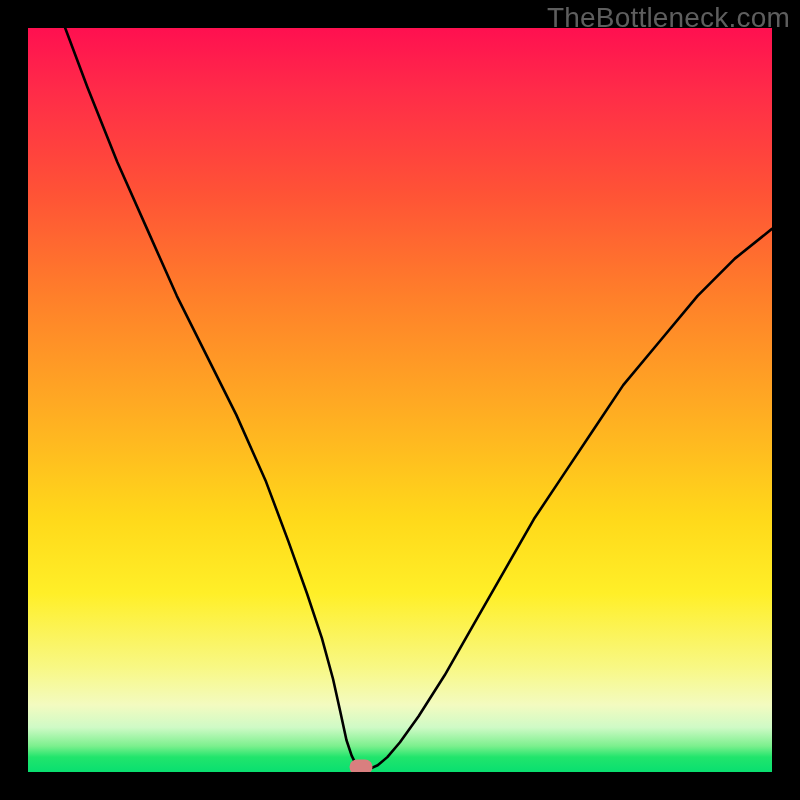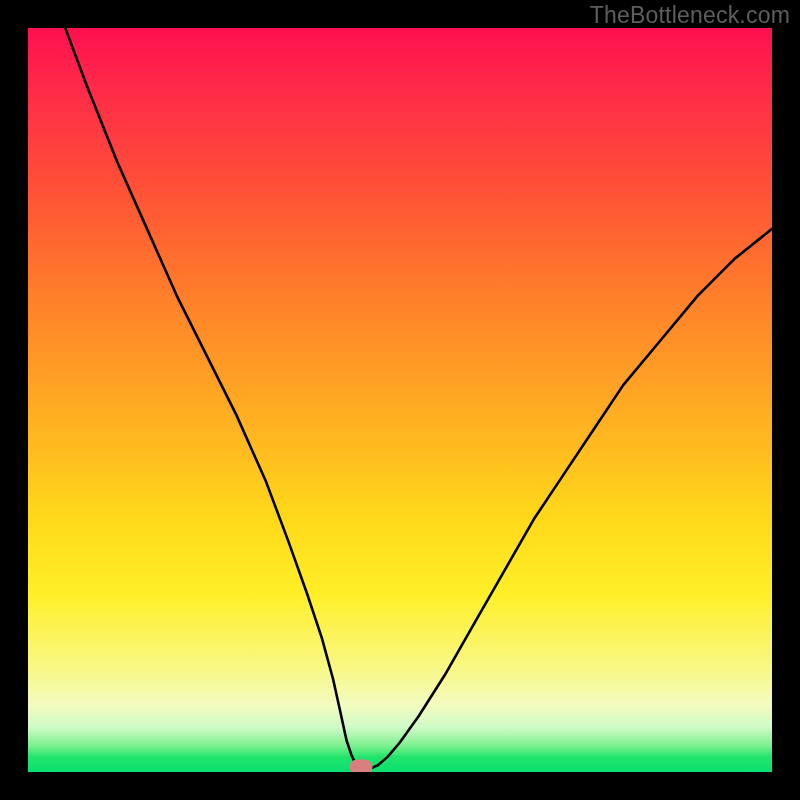--- a/index.html
+++ b/index.html
@@ -15,21 +15,21 @@
     position: relative;
     width: 800px;
     height: 800px;
     background: #000;
   }
   .watermark {
     position: absolute;
     top: 2px;
     right: 10px;
     color: #5e5e5e;
-    font-size: 23px;
+    font-size: 28px;
     font-weight: 500;
     z-index: 30;
     letter-spacing: 0.2px;
   }
   .plot-area {
     position: absolute;
     left: 28px;
     top: 28px;
     width: 744px;
     height: 744px;

